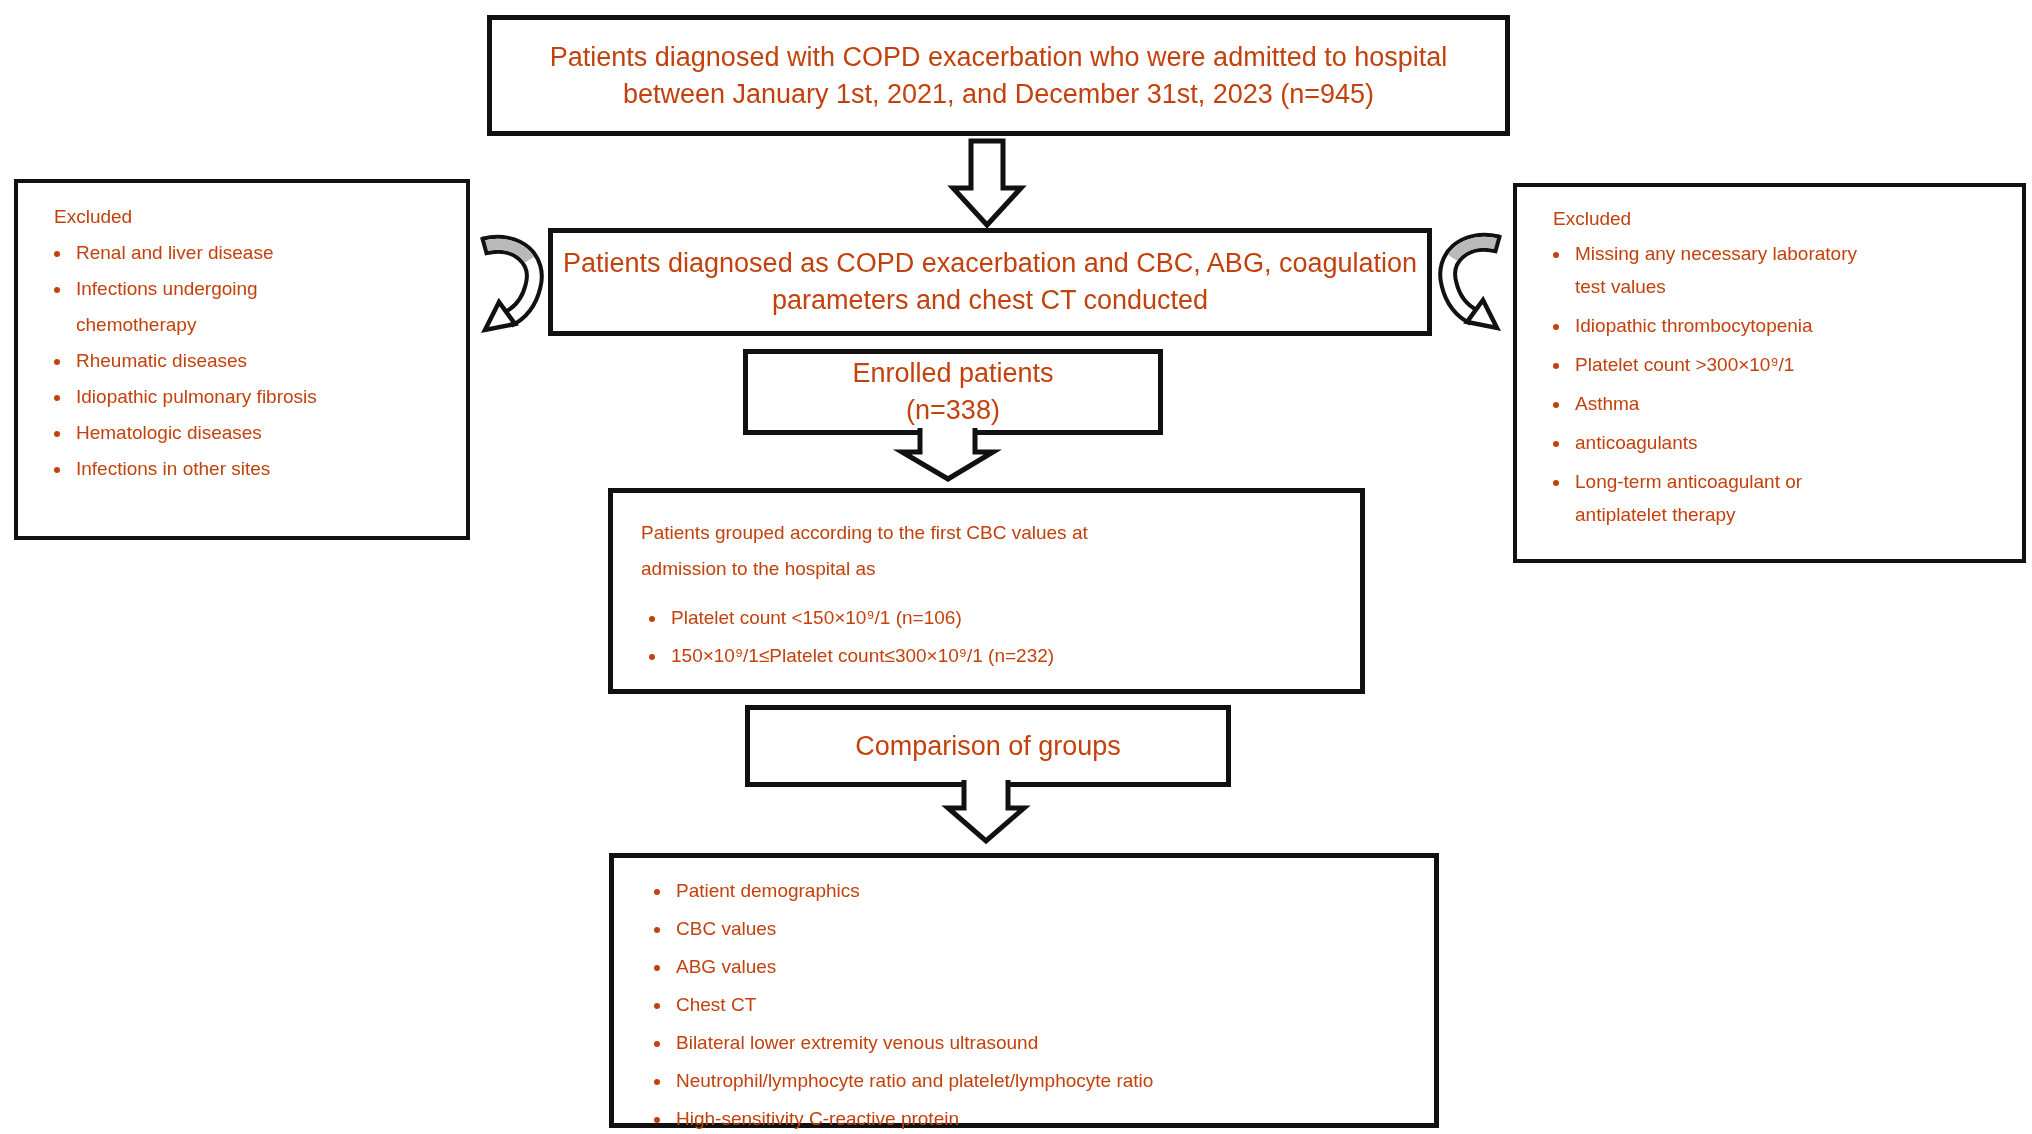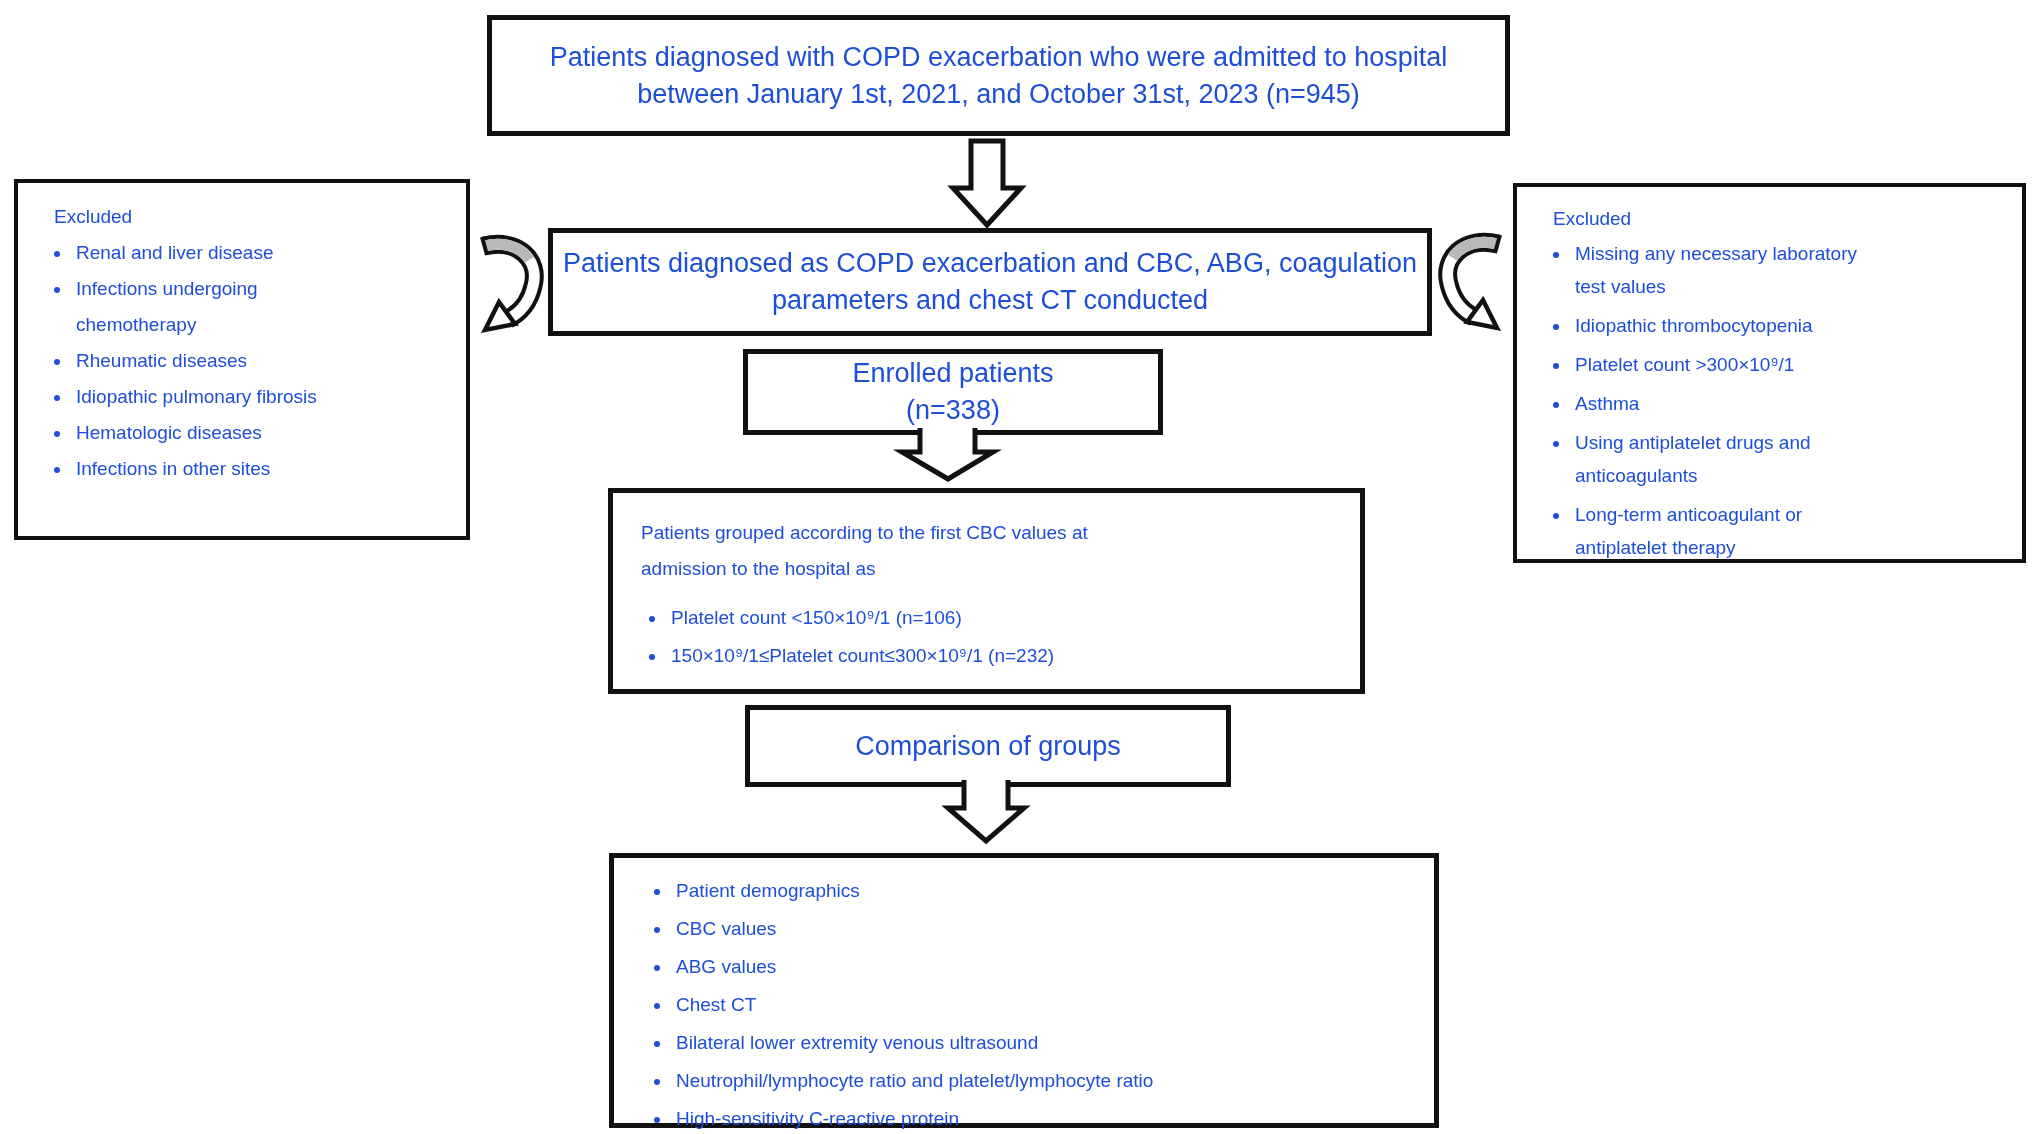--- a/index.html
+++ b/index.html
@@ -1,18 +1,18 @@
 <!DOCTYPE html>
 <html><head>
 <meta charset="utf-8">
 <style>
   html,body{margin:0;padding:0;background:#ffffff;}
   .canvas{
     position:relative;width:2032px;height:1134px;background:#ffffff;
-    font-family:"Liberation Sans","DejaVu Sans",sans-serif;color:#1d4ed8;
+    font-family:"Liberation Sans","DejaVu Sans",sans-serif;color:#c2410c;
     overflow:hidden;
   }
   .box{
     position:absolute;background:#ffffff;border:5px solid #111111;
     box-sizing:border-box;
   }
   .sidebox{border-width:4px;}
   .center-text{display:flex;flex-direction:column;align-items:center;justify-content:center;text-align:center;}
   .line{white-space:nowrap;}
   .fs-center{font-size:27px;line-height:37px;}
@@ -29,21 +29,21 @@
   .outcomes-list li{margin-bottom:4px;}
   svg{position:absolute;display:block;overflow:visible;}
 </style>
 </head>
 <body>
 
 <div class="canvas">
 
   <div class="box center-text fs-center" style="left:487px;top:15px;width:1023px;height:121px;">
     <div class="line">Patients diagnosed with COPD exacerbation who were admitted to hospital</div>
-    <div class="line">between January 1st, 2021, and October 31st, 2023 (n=945)</div>
+    <div class="line">between January 1st, 2021, and December 31st, 2023 (n=945)</div>
   </div>
 
   <svg style="left:950px;top:138px;" width="74" height="90" viewBox="0 0 74 90">
     <path d="M 21 3 L 53 3 L 53 50 L 71 50 L 37 87 L 3 50 L 21 50 Z" fill="#ffffff" stroke="#111111" stroke-width="5" stroke-linejoin="miter"></path>
   </svg>
 
   <div class="box sidebox fs-list" style="left:14px;top:179px;width:456px;height:361px;padding:16px 14px 8px 28px;">
     <div class="left-list">
       <div class="box-title line">Excluded</div>
       <ul class="blist left-list">
@@ -81,21 +81,20 @@
         <li>
           <div class="line">Idiopathic thrombocytopenia</div>
         </li>
         <li>
           <div class="line">Platelet count &gt;300×10⁹/1</div>
         </li>
         <li>
           <div class="line">Asthma</div>
         </li>
         <li>
-          <div class="line">Using antiplatelet drugs and</div>
           <div class="line">anticoagulants</div>
         </li>
         <li>
           <div class="line">Long-term anticoagulant or</div>
           <div class="line">antiplatelet therapy</div>
         </li>
       </ul>
     </div>
   </div>
 

